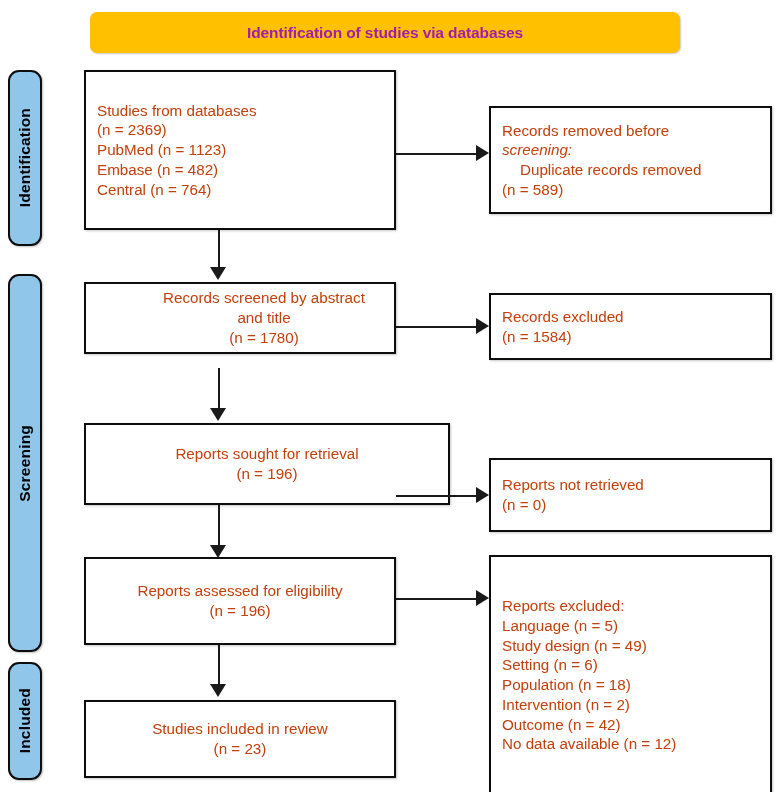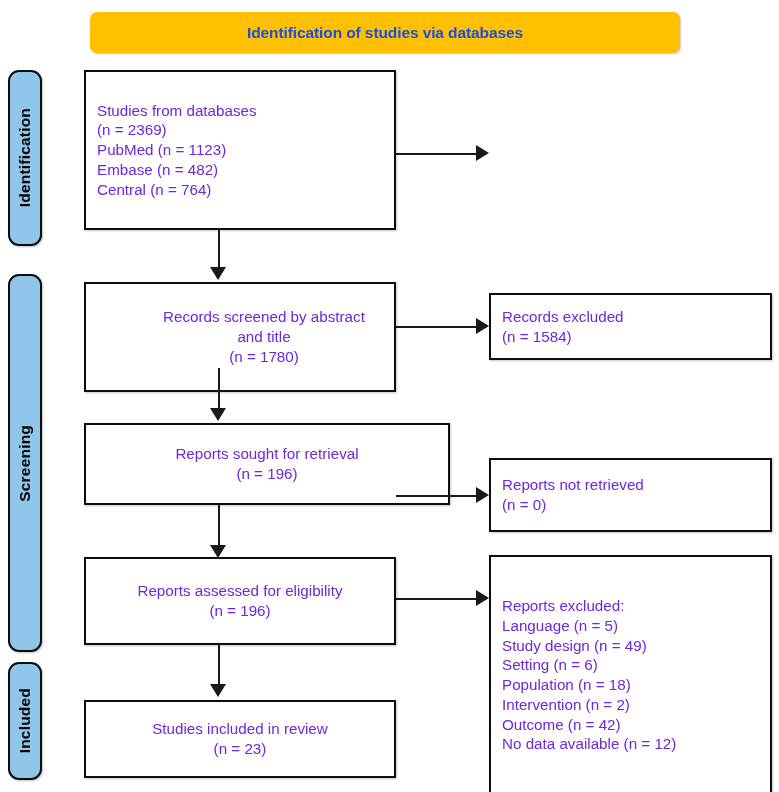--- a/index.html
+++ b/index.html
@@ -27,21 +27,21 @@
     border-radius: 7px;
     display: flex;
     align-items: center;
     justify-content: center;
     box-shadow: 1px 1px 2px rgba(0,0,0,0.22);
     box-sizing: border-box;
   }
   .stage-banner .banner-text {
     font-size: 15.5px;
     font-weight: bold;
-    color: #1d4ed8;
+    color: #a21caf;
     letter-spacing: -0.1px;
     text-align: center;
   }
 
   
   .phase-label {
     position: absolute;
     background: #8FC6EA;
     border: 2.4px solid #0d0d0d;
     border-radius: 11px;
@@ -69,21 +69,21 @@
     box-sizing: border-box;
     display: flex;
     flex-direction: column;
     justify-content: center;
     box-shadow: 1px 1px 2px rgba(0,0,0,0.22);
   }
   .flow-box .box-body {
     padding: 0 11px;
     font-size: 15.2px;
     line-height: 1.30;
-    color: #6d28d9;
+    color: #c2410c;
   }
   .flow-box.align-center .box-body { text-align: center; }
   .flow-box.align-left   .box-body { text-align: left; }
   .box-line { white-space: nowrap; }
   .box-line.italic { font-style: italic; }
   .box-line.indent { padding-left: 18px; }
 
   
   .conn-v {
     position: absolute;
@@ -134,28 +134,36 @@
   <div class="flow-box align-left" style="left:84px; top:70px; width:312px; height:160px;">
     <div class="box-body">
       <div class="box-line">Studies from databases</div>
       <div class="box-line">(n = 2369)</div>
       <div class="box-line">PubMed (n = 1123)</div>
       <div class="box-line">Embase (n = 482)</div>
       <div class="box-line">Central (n = 764)</div>
     </div>
   </div>
 
+  <div class="flow-box align-left" style="left:489px; top:106px; width:283px; height:108px;">
+    <div class="box-body">
+      <div class="box-line"><span>Records removed before</span></div>
+      <div class="box-line italic">screening:</div>
+      <div class="box-line indent">Duplicate records removed</div>
+      <div class="box-line">(n = 589)</div>
+    </div>
+  </div>
 
   <div class="conn-h" style="left:396px; top:153px; width:80px;"></div>
   <div class="arrow-right" style="left:476px; top:145px;"></div>
 
   <div class="conn-v" style="left:218px; top:230px; height:39px;"></div>
   <div class="arrow-down" style="left:210px; top:267px;"></div>
 
-  <div class="flow-box align-center" style="left:84px; top:282px; width:312px; height:110px;padding-left:48px;">
+  <div class="flow-box align-center" style="left:84px; top:282px; width:312px; height:72px;padding-left:48px;">
     <div class="box-body">
       <div class="box-line">Records screened by abstract</div>
       <div class="box-line">and title</div>
       <div class="box-line">(n = 1780)</div>
     </div>
   </div>
 
   <div class="flow-box align-left" style="left:489px; top:293px; width:283px; height:67px;">
     <div class="box-body">
       <div class="box-line">Records excluded</div>

